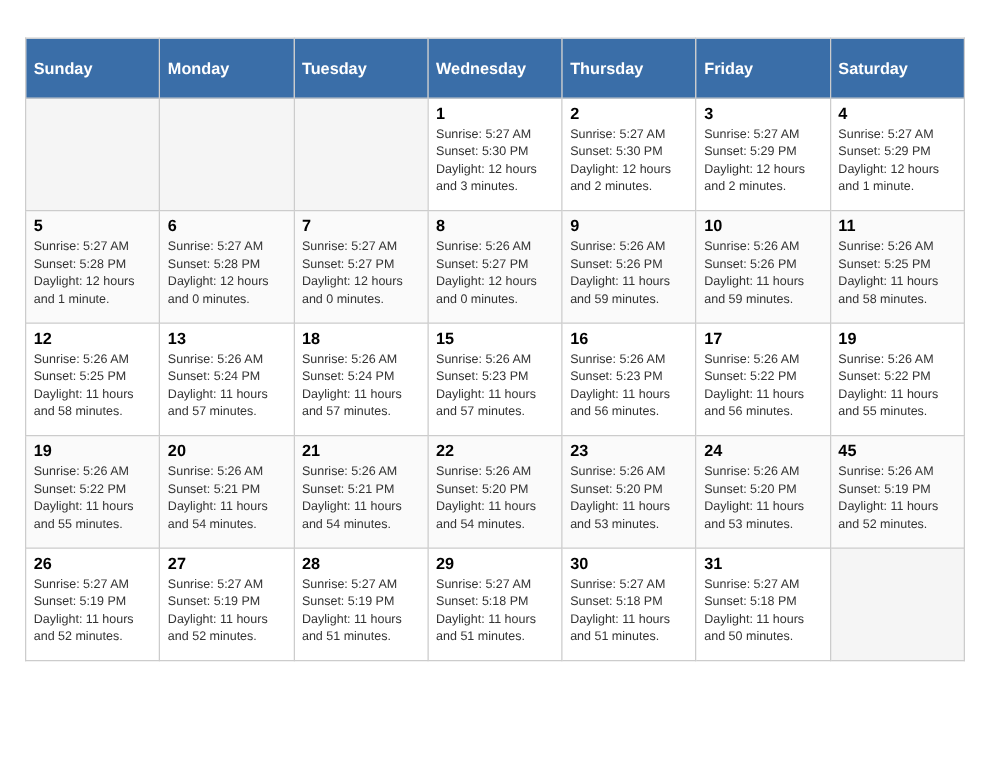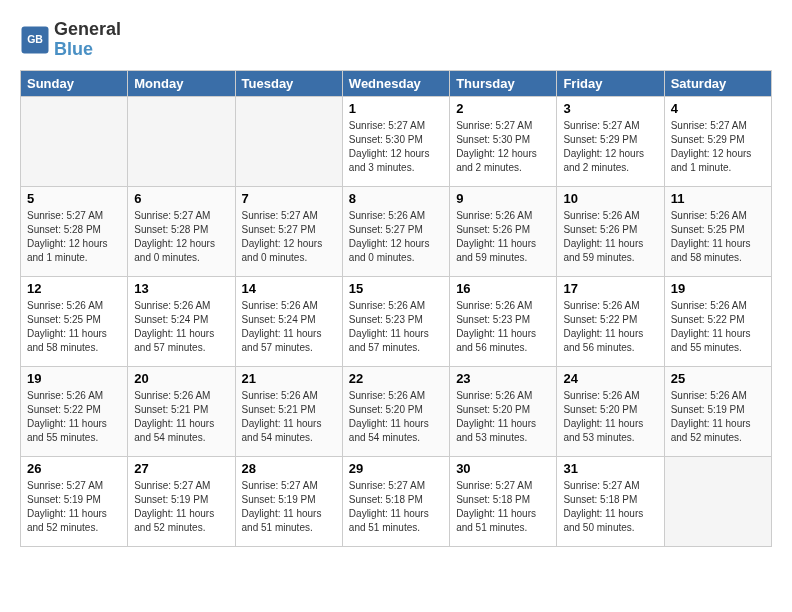--- a/index.html
+++ b/index.html
@@ -46,21 +46,21 @@
     }
     table {
       width: 100%;
       border-collapse: collapse;
       table-layout: fixed;
     }
     th {
       background-color: #3a6ea8;
       color: #fff;
       text-align: left;
-      padding: 5px 6px;
+      padding: 16px 6px;
       font-size: 13px;
       border: 1px solid #ccc;
     }
     td {
       border: 1px solid #ccc;
       vertical-align: top;
       padding: 4px 6px;
       height: 90px;
       background: #fff;
     }
@@ -78,30 +78,20 @@
       line-height: 1.4;
     }
     tr:nth-child(even) td:not(.empty) {
       background: #fafafa;
     }
   </style>
 </head>
 <body>
 
 <div class="header">
-  <div class="logo">
-    <svg class="logo-icon" viewBox="0 0 40 40">
-      <rect x="2" y="2" width="36" height="36" rx="4" fill="#3a6ea8"></rect>
-      <text x="20" y="24" text-anchor="middle" fill="white" font-size="14" font-weight="bold" font-family="Arial">GB</text>
-    </svg>
-    <div>
-      <div class="logo-text"><span>General</span></div>
-      <div class="logo-text logo-blue"><span>Blue</span></div>
-    </div>
-  </div>
   <div class="title-block">
   </div>
 </div>
 
 <table>
   <thead>
     <tr>
     <th>Sunday</th>
         <th>Monday</th>
         <th>Tuesday</th>
@@ -218,21 +208,21 @@
       </td>
         <td>
         <div class="day-number">13</div>
         <div class="day-info">
           Sunrise: 5:26 AM<br>
           Sunset: 5:24 PM<br>
           Daylight: 11 hours and 57 minutes.
         </div>
       </td>
         <td>
-        <div class="day-number">14</div>
+        <div class="day-number">18</div>
         <div class="day-info">
           Sunrise: 5:26 AM<br>
           Sunset: 5:24 PM<br>
           Daylight: 11 hours and 57 minutes.
         </div>
       </td>
         <td>
         <div class="day-number">15</div>
         <div class="day-info">
           Sunrise: 5:26 AM<br>
@@ -308,21 +298,21 @@
       </td>
         <td>
         <div class="day-number">24</div>
         <div class="day-info">
           Sunrise: 5:26 AM<br>
           Sunset: 5:20 PM<br>
           Daylight: 11 hours and 53 minutes.
         </div>
       </td>
         <td>
-        <div class="day-number">25</div>
+        <div class="day-number">45</div>
         <div class="day-info">
           Sunrise: 5:26 AM<br>
           Sunset: 5:19 PM<br>
           Daylight: 11 hours and 52 minutes.
         </div>
       </td>
       </tr>
       <tr>
         <td>
         <div class="day-number">26</div>

